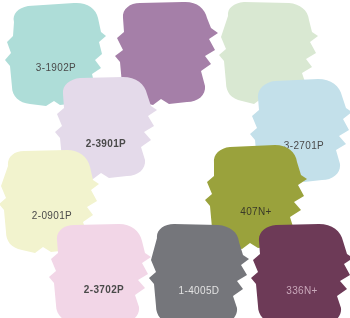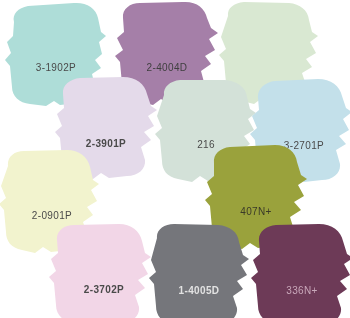--- a/index.html
+++ b/index.html
@@ -51,38 +51,31 @@
     <div class="swatch" style="left: 2px; top: 2px;">
       <svg viewBox="0 0 108 108">
         <path d="M12,20 C10,12 16,6 26,4 L72,1 C84,0 94,6 96,16 L99,30 L104,34 L97,40 L100,52 L93,58 L99,66 L90,72 L93,84 C94,93 86,100 76,101 L58,103 L52,99 L44,104 L28,102 C17,101 10,94 10,85 L8,64 L3,58 L9,51 L5,40 L11,34 Z" fill="#aeddd8"></path>
       </svg>
       <div class="swatch-label" style="transform: translate(0px, 60px); color: rgb(74, 74, 74);">3-1902P</div>
     </div>
     <div class="swatch" style="left: 113px; top: 0px;">
       <svg viewBox="0 0 108 108">
         <path d="M10,18 C9,9 17,3 27,3 L70,2 C83,1 92,8 94,18 L98,28 L105,33 L96,39 L102,50 L92,56 L98,64 L88,71 L92,86 C93,95 85,102 74,102 L56,104 L48,99 L40,105 L26,102 C15,100 9,93 9,84 L7,62 L2,56 L10,50 L4,38 L11,32 Z" fill="#a57fa8"></path>
       </svg>
-      <div class="swatch-label" style="transform: translate(0px, 62px); color: rgb(63, 63, 63);">2-4004D</div>
     </div>
     <div class="swatch" style="left: 215px; top: 0px;">
       <svg viewBox="0 0 108 108">
         <path d="M13,16 C12,8 19,3 29,2 L74,3 C85,4 93,10 94,20 L97,32 L103,36 L95,42 L101,53 L91,59 L97,67 L87,73 L91,85 C92,94 84,101 73,101 L55,103 L47,98 L39,104 L27,101 C16,99 11,92 11,83 L9,61 L4,55 L11,49 L6,37 Z" fill="#d9e8d2"></path>
       </svg>
     </div>
     <div class="swatch" style="left: 52px; top: 75px; font-weight: bold;">
       <svg viewBox="0 0 108 108">
         <path d="M11,19 C10,10 18,4 28,3 L71,2 C84,2 93,9 95,19 L99,31 L105,35 L96,41 L102,51 L92,57 L99,65 L89,72 L93,85 C94,94 86,101 75,101 L57,103 L49,98 L41,104 L27,102 C16,100 10,93 10,84 L8,63 L3,57 L10,51 L5,39 L12,33 Z" fill="#e4daea"></path>
       </svg>
       <div class="swatch-label" style="transform: translate(0px, 63px); color: rgb(74, 74, 74);">2-3901P</div>
-    </div>
-    <div class="swatch" style="left: 152px; top: 78px;">
-      <svg viewBox="0 0 108 108">
-        <path d="M12,17 C11,9 18,3 28,2 L73,2 C85,3 94,9 95,19 L98,31 L104,35 L96,41 L102,52 L92,58 L98,66 L88,73 L92,85 C93,94 85,101 74,101 L56,103 L48,98 L40,104 L26,101 C15,99 10,92 10,83 L8,62 L3,56 L10,50 L5,38 Z" fill="#d3e1d8"></path>
-      </svg>
-      <div class="swatch-label" style="transform: translate(0px, 61px); color: rgb(74, 74, 74);">216</div>
     </div>
     <div class="swatch" style="left: 248px; top: 78px;">
       <svg viewBox="0 0 108 108">
         <path d="M10,20 C9,11 17,4 27,3 L70,1 C83,1 92,8 94,18 L98,30 L104,34 L95,41 L101,52 L91,58 L98,66 L88,72 L92,86 C93,95 85,102 74,102 L56,104 L48,99 L40,105 L26,102 C15,100 9,93 9,84 L7,62 L2,56 L9,50 L4,38 L11,32 Z" fill="#c3e0ea"></path>
       </svg>
       <div class="swatch-label" style="transform: translate(2px, 62px); color: rgb(74, 74, 74);">3-2701P</div>
     </div>
     <div class="swatch" style="left: -5px; top: 148px;">
       <svg viewBox="0 0 108 108">
         <path d="M13,18 C12,9 19,3 29,3 L72,2 C84,2 93,9 95,19 L98,32 L104,36 L96,42 L102,53 L92,59 L98,67 L88,74 L92,86 C93,95 85,102 74,102 L56,104 L48,99 L40,105 L27,102 C16,100 11,93 11,84 L9,62 L4,56 L11,50 L6,38 Z" fill="#f2f3ce"></path>
@@ -98,21 +91,21 @@
     <div class="swatch" style="left: 47px; top: 222px;">
       <svg viewBox="0 0 108 108">
         <path d="M10,18 C9,9 17,3 27,3 L72,2 C84,2 93,9 95,19 L98,31 L104,35 L95,41 L101,52 L91,58 L98,66 L88,73 L92,85 C93,94 85,101 74,101 L56,103 L48,98 L40,104 L26,101 C15,99 9,92 9,83 L7,61 L2,55 L9,49 L4,37 L11,31 Z" fill="#f2d6e7"></path>
       </svg>
       <div class="swatch-label" style="transform: translate(3px, 62px); color: rgb(74, 74, 74); font-weight: bold;">2-3702P</div>
     </div>
     <div class="swatch" style="left: 145px; top: 222px;">
       <svg viewBox="0 0 108 108">
         <path d="M12,16 C11,8 19,2 29,2 L73,3 C85,4 93,10 94,20 L98,33 L104,37 L96,43 L102,53 L92,59 L98,67 L88,74 L92,86 C93,95 85,102 74,102 L56,104 L48,99 L40,105 L27,102 C16,100 11,93 11,84 L9,62 L4,56 L11,50 L6,38 Z" fill="#75767b"></path>
       </svg>
-      <div class="swatch-label" style="transform: translate(0px, 63px); color: rgb(226, 226, 226); font-weight: bold;">1-4005D</div>
+      <div class="swatch-label" style="transform: translate(0px, 63px); color: rgb(226, 226, 226);">1-4005D</div>
     </div>
     <div class="swatch" style="left: 248px; top: 222px;">
       <svg viewBox="0 0 108 108">
         <path d="M11,19 C10,10 18,4 28,3 L71,2 C84,2 93,9 95,19 L99,32 L105,36 L96,42 L102,53 L92,59 L99,67 L89,74 L93,86 C94,95 86,102 75,102 L57,104 L49,99 L41,105 L27,102 C16,100 10,93 10,84 L8,62 L3,56 L10,50 L5,38 L12,32 Z" fill="#6d3a57"></path>
       </svg>
       <div class="swatch-label" style="transform: translate(0px, 63px); color: rgb(201, 168, 186);">336N+</div>
     </div>
   </div>
 
 </body></html>

